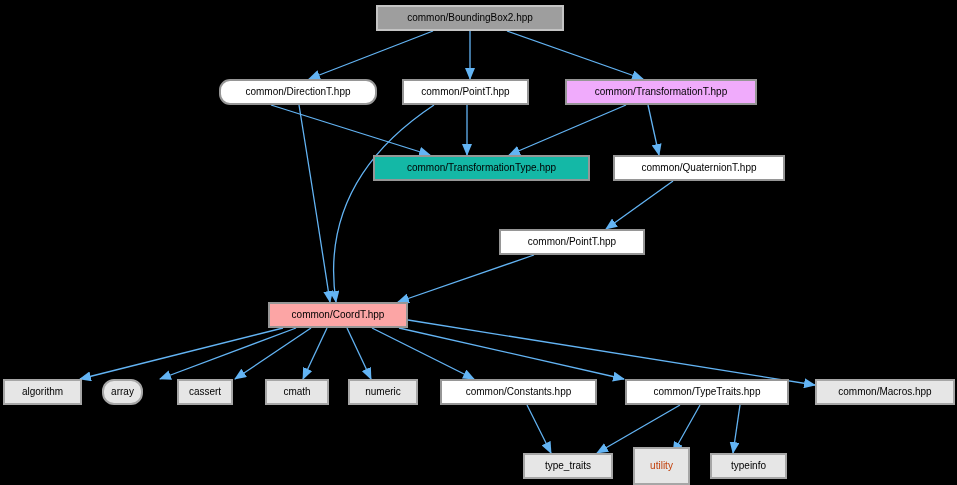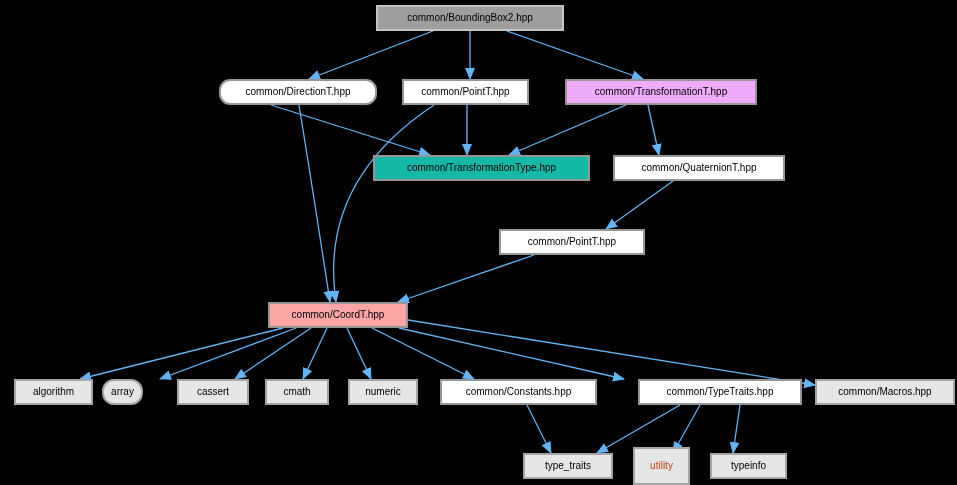--- a/index.html
+++ b/index.html
@@ -49,24 +49,24 @@
       <path d="M740,405 L733,453" fill="none" stroke="#63b4f4" stroke-width="1.3" marker-end="url(#arrow)"></path>
     </svg>
     <div class="node root" style="left: 376px; top: 5px; width: 188px; height: 26px; background: rgb(158, 158, 158); border-color: rgb(196, 196, 196); color: rgb(0, 0, 0);">common/BoundingBox2.hpp</div>
     <div class="node linked" style="left: 219px; top: 79px; width: 158px; height: 26px; background: rgb(255, 255, 255); border-color: rgb(150, 150, 150); color: rgb(0, 0, 0); border-radius: 11px;">common/DirectionT.hpp</div>
     <div class="node linked" style="left: 402px; top: 79px; width: 127px; height: 26px; background: rgb(255, 255, 255); border-color: rgb(150, 150, 150); color: rgb(0, 0, 0);">common/PointT.hpp</div>
     <div class="node linked" style="left: 565px; top: 79px; width: 192px; height: 26px; background: #f0abfc; border-color: rgb(150, 150, 150); color: rgb(0, 0, 0);">common/TransformationT.hpp</div>
     <div class="node linked" style="left: 373px; top: 155px; width: 217px; height: 26px; background: #14b8a6; border-color: rgb(150, 150, 150); color: rgb(0, 0, 0);">common/TransformationType.hpp</div>
     <div class="node linked" style="left: 613px; top: 155px; width: 172px; height: 26px; background: rgb(255, 255, 255); border-color: rgb(150, 150, 150); color: rgb(0, 0, 0);">common/QuaternionT.hpp</div>
     <div class="node linked" style="left: 499px; top: 229px; width: 146px; height: 26px; background: rgb(255, 255, 255); border-color: rgb(150, 150, 150); color: rgb(0, 0, 0);">common/PointT.hpp</div>
     <div class="node linked" style="left: 268px; top: 302px; width: 140px; height: 26px; background: #fca5a5; border-color: rgb(150, 150, 150); color: rgb(0, 0, 0);">common/CoordT.hpp</div>
-    <div class="node plain" style="left: 3px; top: 379px; width: 79px; height: 26px; background: rgb(230, 230, 230); border-color: rgb(166, 166, 166); color: rgb(0, 0, 0); margin-left: 11px;">algorithm</div>
+    <div class="node plain" style="left: 3px; top: 379px; width: 79px; height: 26px; background: rgb(230, 230, 230); border-color: rgb(166, 166, 166); color: rgb(0, 0, 0);">algorithm</div>
     <div class="node plain" style="left: 102px; top: 379px; width: 41px; height: 26px; background: rgb(230, 230, 230); border-color: rgb(166, 166, 166); color: rgb(0, 0, 0); border-radius: 12px;">array</div>
-    <div class="node plain" style="left: 177px; top: 379px; width: 72px; height: 26px; background: rgb(230, 230, 230); border-color: rgb(166, 166, 166); color: rgb(0, 0, 0);">cassert</div>
+    <div class="node plain" style="left: 177px; top: 379px; width: 56px; height: 26px; background: rgb(230, 230, 230); border-color: rgb(166, 166, 166); color: rgb(0, 0, 0);">cassert</div>
     <div class="node plain" style="left: 265px; top: 379px; width: 64px; height: 26px; background: rgb(230, 230, 230); border-color: rgb(166, 166, 166); color: rgb(0, 0, 0);">cmath</div>
     <div class="node plain" style="left: 348px; top: 379px; width: 70px; height: 26px; background: rgb(230, 230, 230); border-color: rgb(166, 166, 166); color: rgb(0, 0, 0);">numeric</div>
     <div class="node linked" style="left: 440px; top: 379px; width: 157px; height: 26px; background: rgb(255, 255, 255); border-color: rgb(150, 150, 150); color: rgb(0, 0, 0);">common/Constants.hpp</div>
-    <div class="node linked" style="left: 625px; top: 379px; width: 164px; height: 26px; background: rgb(255, 255, 255); border-color: rgb(150, 150, 150); color: rgb(0, 0, 0); margin-left: 13px;">common/TypeTraits.hpp</div>
+    <div class="node linked" style="left: 625px; top: 379px; width: 164px; height: 26px; background: rgb(255, 255, 255); border-color: rgb(150, 150, 150); color: rgb(0, 0, 0);">common/TypeTraits.hpp</div>
     <div class="node plain" style="left: 815px; top: 379px; width: 140px; height: 26px; background: rgb(230, 230, 230); border-color: rgb(166, 166, 166); color: rgb(0, 0, 0);">common/Macros.hpp</div>
     <div class="node plain" style="left: 523px; top: 453px; width: 90px; height: 26px; background: rgb(230, 230, 230); border-color: rgb(166, 166, 166); color: rgb(0, 0, 0);">type_traits</div>
     <div class="node plain" style="left: 633px; top: 447px; width: 57px; height: 38px; background: rgb(230, 230, 230); border-color: rgb(166, 166, 166); color: #c2410c;">utility</div>
     <div class="node plain" style="left: 710px; top: 453px; width: 77px; height: 26px; background: rgb(230, 230, 230); border-color: rgb(166, 166, 166); color: rgb(0, 0, 0);">typeinfo</div>
   </div>
 
 </body></html>

